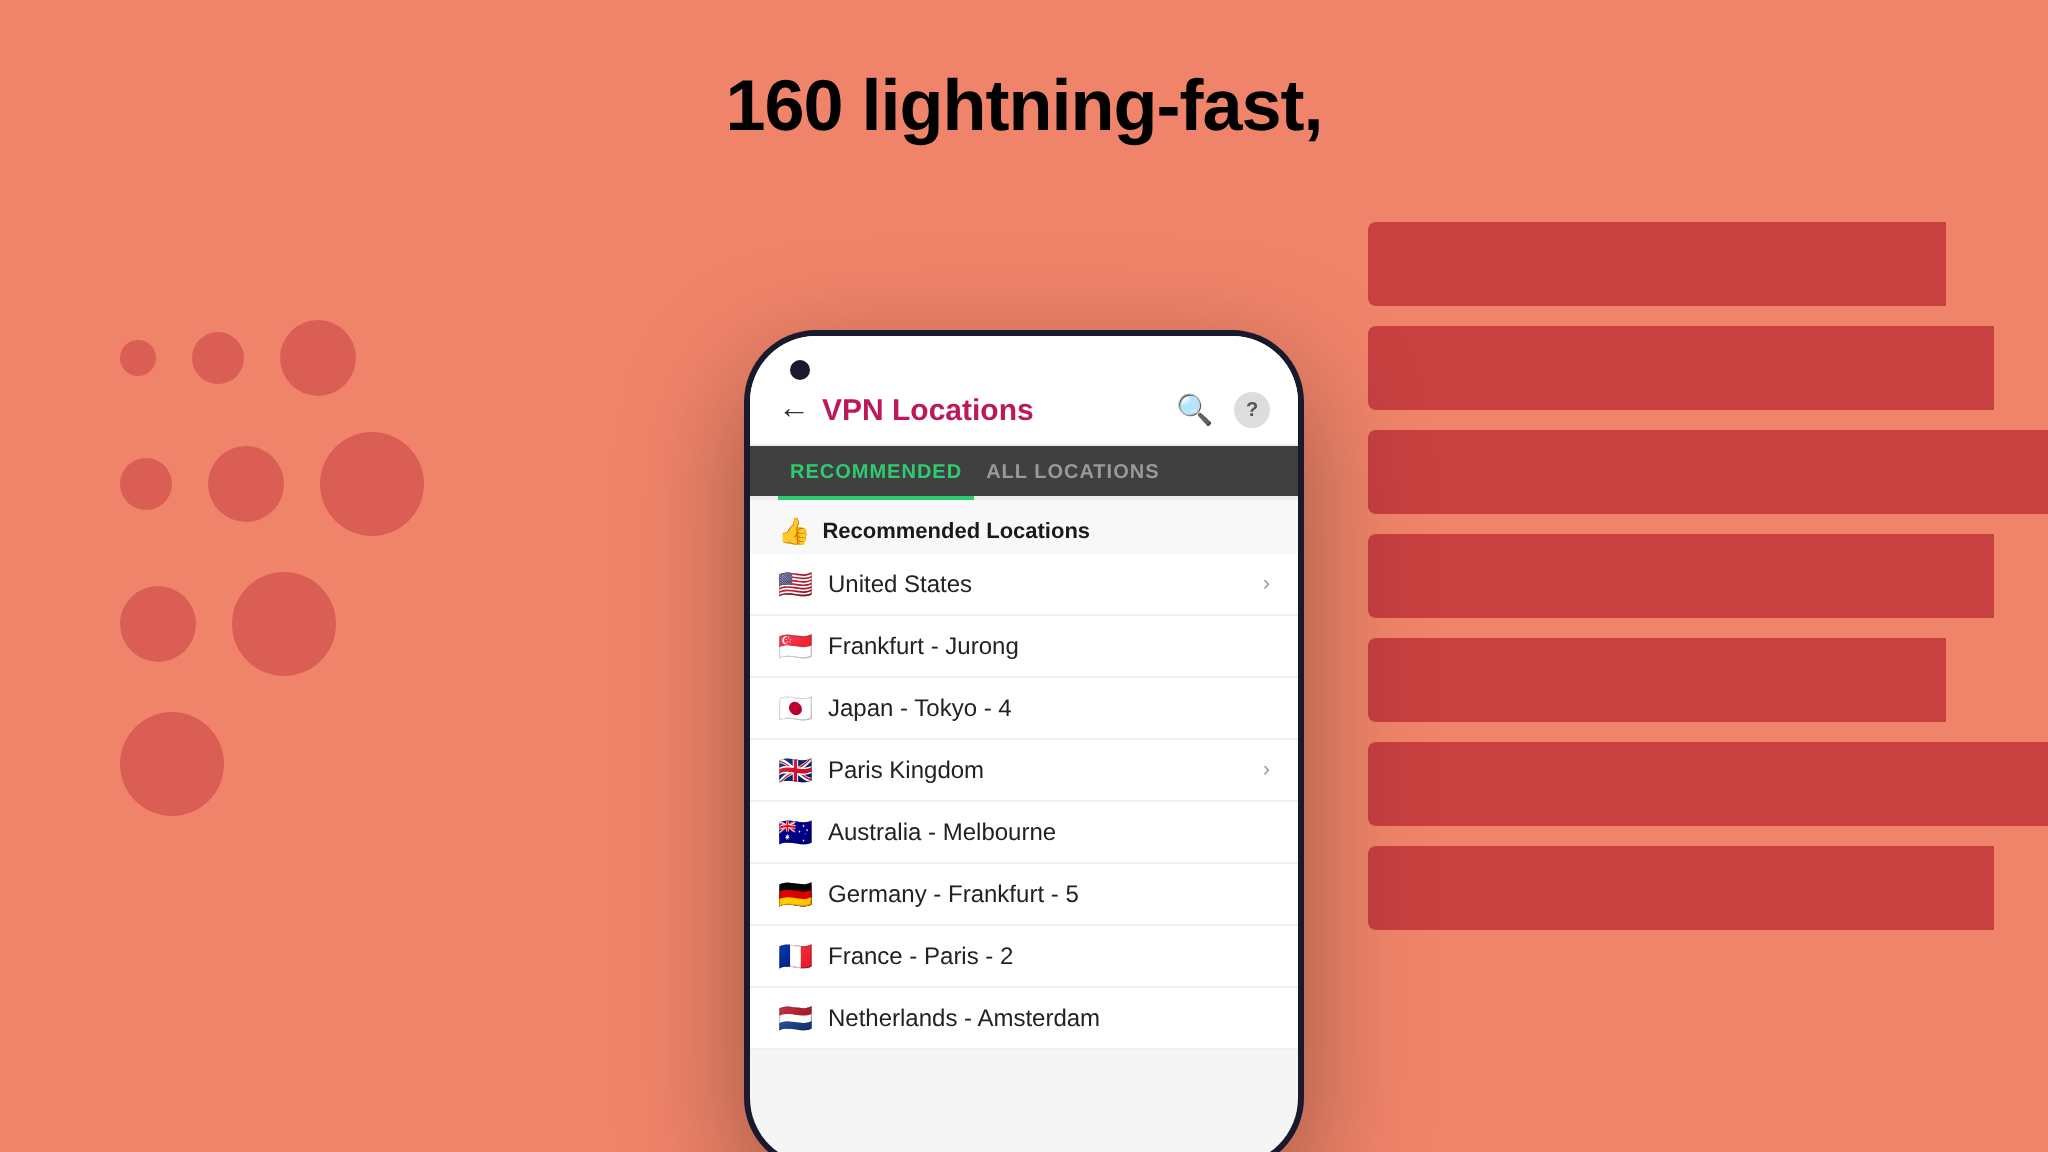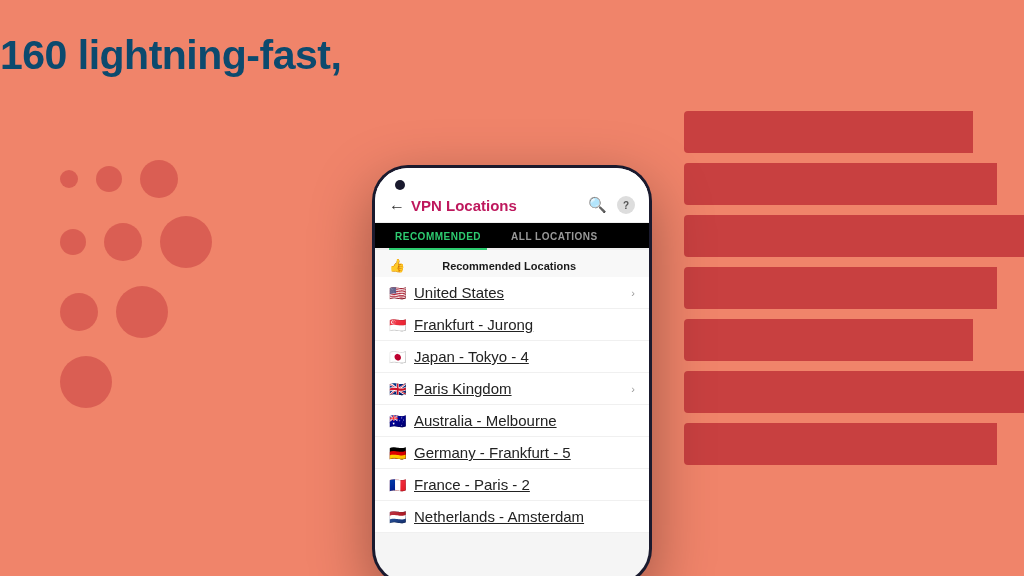--- a/index.html
+++ b/index.html
@@ -63,22 +63,23 @@
     .dot-md { width: 38px; height: 38px; }
     .dot-sm { width: 26px; height: 26px; }
     .dot-xs { width: 18px; height: 18px; }
 
     
     .headline {
       position: absolute;
       top: 30px;
       left: 0;
       right: 0;
-      color: #0c4a6e;
-      font-size: 41px;
+      text-align: center;
+      color: #000000;
+      font-size: 36px;
       font-weight: 800;
       line-height: 1.25;
       letter-spacing: -0.5px;
     }
 
     
     .phone-wrapper {
       position: absolute;
       top: 165px;
       left: 50%;
@@ -147,21 +148,21 @@
 
     .header-icons {
       display: flex;
       gap: 10px;
       color: #333;
       font-size: 15px;
     }
 
     
     .tabs {
-      background: #000000;
+      background: #404040;
       display: flex;
       border-bottom: 2px solid #eee;
       padding: 0 14px;
     }
 
     .tab {
       font-size: 10px;
       font-weight: 700;
       padding: 8px 6px 6px;
       color: #999;
@@ -186,21 +187,20 @@
       align-items: center;
       gap: 6px;
       padding: 8px 14px 4px;
       background: #f8f8f8;
     }
 
     .section-header-text {
       font-size: 11px;
       font-weight: 700;
       color: #1a1a1a;
-      margin-left: 31px;
     }
 
     .location-item {
       display: flex;
       align-items: center;
       justify-content: space-between;
       padding: 7px 14px;
       background: #fff;
       border-bottom: 1px solid #f0f0f0;
     }
@@ -211,24 +211,23 @@
       gap: 7px;
     }
 
     .flag {
       font-size: 14px;
       width: 18px;
       text-align: center;
     }
 
     .location-name {
-      font-size: 15px;
+      font-size: 12px;
       color: #222;
       font-weight: 500;
-      text-decoration: underline;
     }
 
     .chevron {
       color: #999;
       font-size: 11px;
     }
 
     .thumb-icon {
       font-size: 13px;
       color: #888;
@@ -283,21 +282,21 @@
           <span class="app-title">VPN Locations</span>
         </div>
         <div class="header-icons">
           <span>🔍</span>
           <span style="background:#ddd;border-radius:50%;width:18px;height:18px;display:inline-flex;align-items:center;justify-content:center;font-size:10px;font-weight:700;color:#555;">?</span>
         </div>
       </div>
 
       <div class="tabs">
         <div class="tab active">RECOMMENDED</div>
-        <div class="tab" style="margin-left:18px;">ALL LOCATIONS</div>
+        <div class="tab" style="margin-left:0;">ALL LOCATIONS</div>
       </div>
 
       <div class="section-header">
         <span class="thumb-icon">👍</span>
         <span class="section-header-text">Recommended Locations</span>
       </div>
 
       <div class="location-list">
 
         <div class="location-item">

